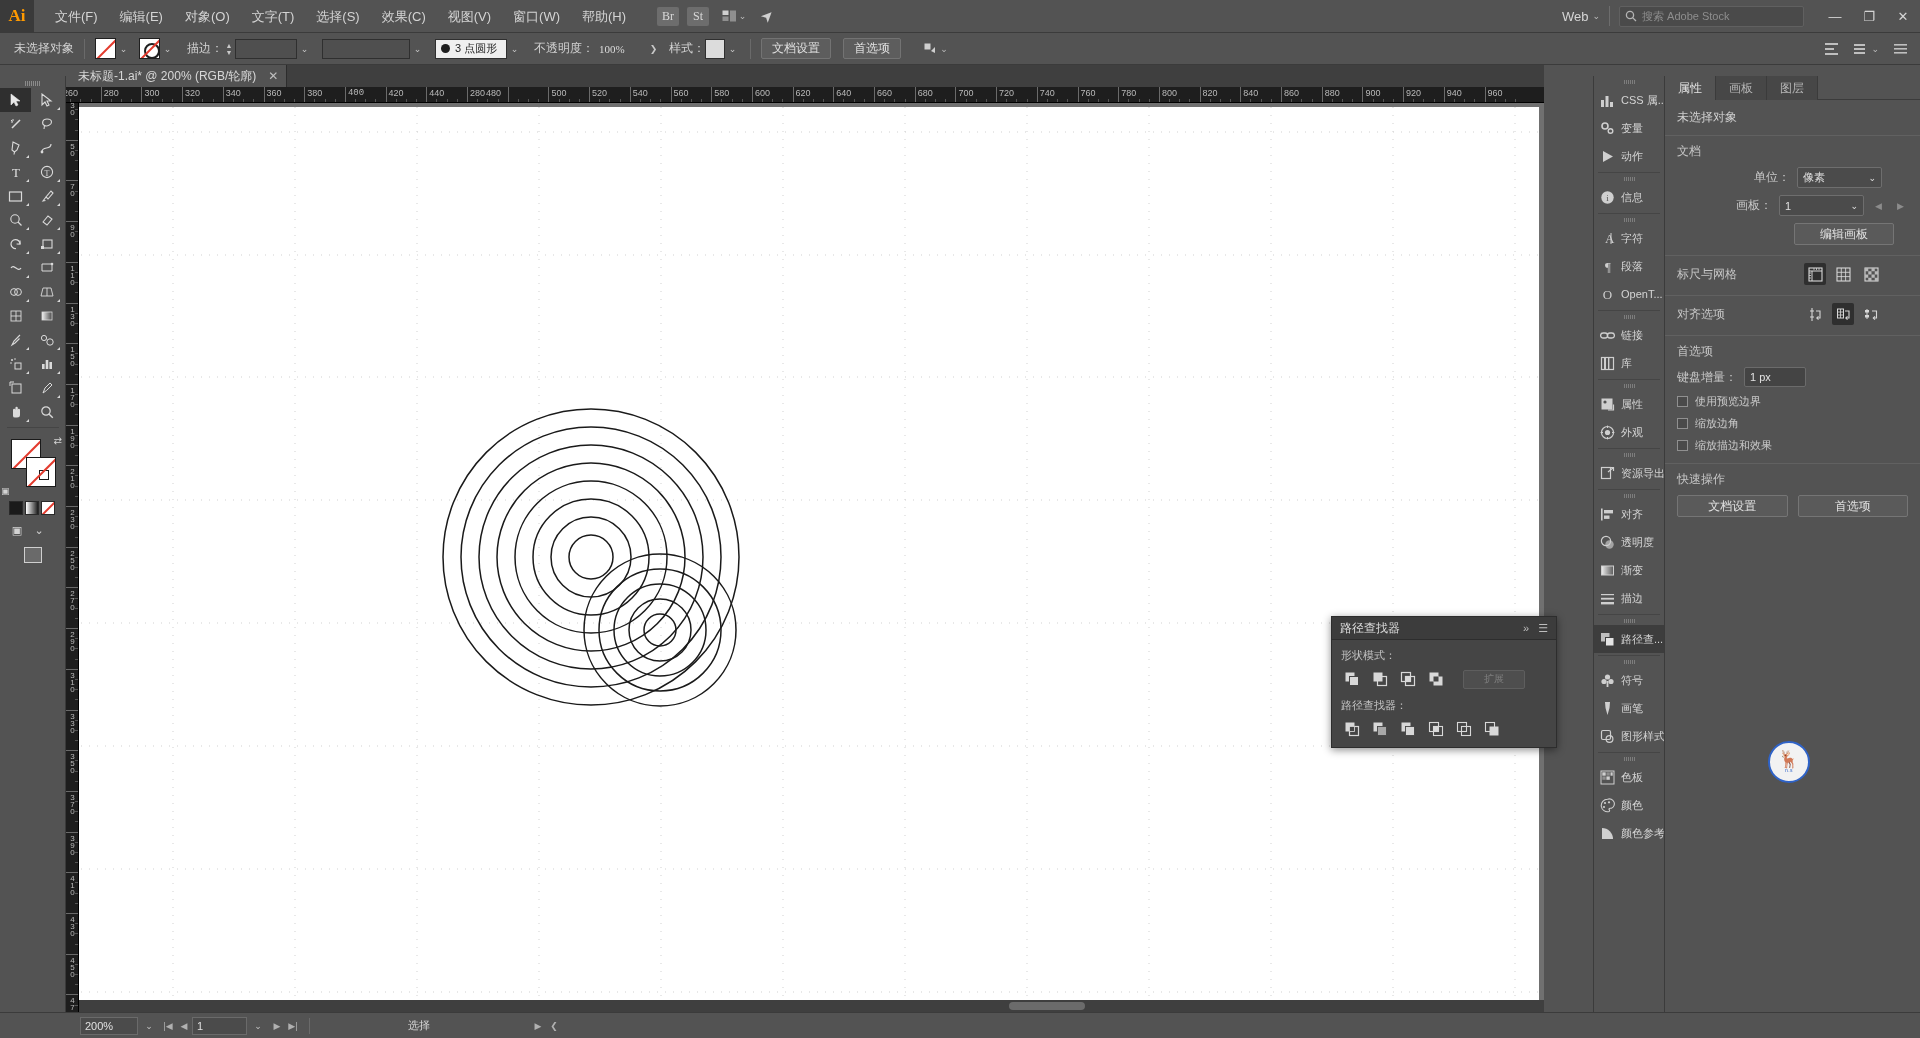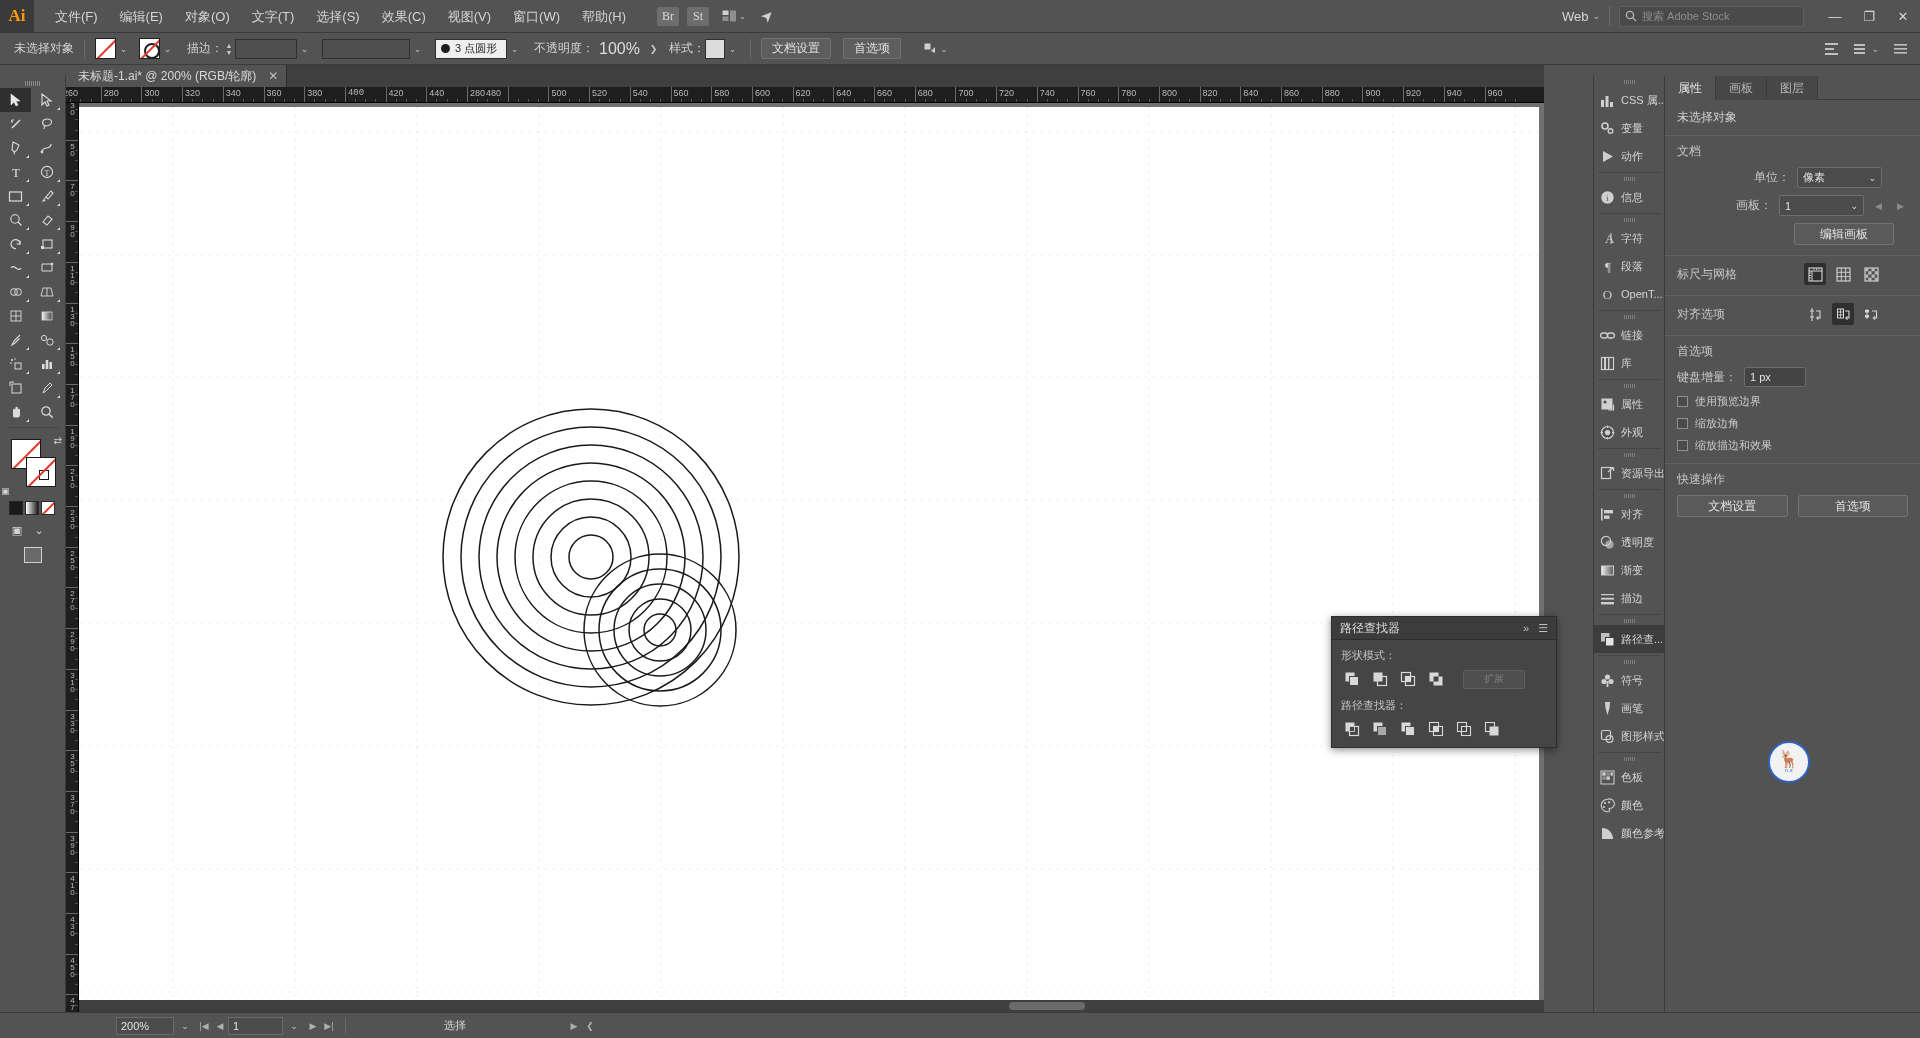--- a/index.html
+++ b/index.html
@@ -80,21 +80,21 @@
   .mini-caret{
     width:15px;height:21px;display:flex;align-items:center;justify-content:center;
     font-size:9px;color:#c8c8c8;
   }
   .spin{
     display:flex;flex-direction:column;justify-content:center;align-items:center;
     width:12px;height:20px;font-size:7px;line-height:7px;color:#c9c9c9;
   }
   .field{
     height:20px;background:#4f4f4f;border:1px solid #2f2f2f;
-    display:flex;align-items:center;padding:0 5px;font-size:16px;color:#dcdcdc;
+    display:flex;align-items:center;padding:0 5px;font-size:11px;color:#dcdcdc;font-family:Liberation Serif, serif;
   }
   .field-light{
     height:20px;background:#efefef;border:1px solid #2f2f2f;
     display:flex;align-items:center;padding:0 5px;font-size:11px;color:#1e1e1e;gap:5px;
   }
   .btn-sm{
     height:21px;background:#5d5d5d;border:1px solid #737373;border-radius:2px;
     display:flex;align-items:center;justify-content:center;padding:0 10px;
     font-size:12px;color:#e0e0e0;white-space:nowrap;
   }
@@ -270,21 +270,21 @@
     margin-left:10px;width:62px;height:19px;background:#4e4e4e;border:1px solid #5e5e5e;border-radius:2px;
     font-size:10px;color:#7e7e7e;display:flex;align-items:center;justify-content:center;
   }
 
   
   .status{
     position:absolute;left:0;bottom:0;width:1920px;height:26px;background:#535353;
     border-top:1px solid #3b3b3b;display:flex;align-items:center;font-size:11px;color:#d0d0d0;
   }
   .zoomfield{
-    margin-left:116px;width:58px;height:18px;background:#4b4b4b;border:1px solid #6a6a6a;
+    margin-left:80px;width:58px;height:18px;background:#4b4b4b;border:1px solid #6a6a6a;
     display:flex;align-items:center;padding:0 4px;font-size:11px;color:#e0e0e0;
   }
   .st-caret{width:22px;display:flex;align-items:center;justify-content:center;font-size:9px;color:#c3c3c3;}
   .nav-btn{width:16px;display:flex;align-items:center;justify-content:center;font-size:9px;color:#b0b0b0;}
   .pagefield{
     width:55px;height:18px;background:#4b4b4b;border:1px solid #6a6a6a;
     display:flex;align-items:center;padding:0 4px;font-size:11px;color:#e0e0e0;
   }
   .st-div{width:1px;height:16px;background:#6a6a6a;margin:0 8px;}
   .st-text{margin-left:90px;font-size:11px;color:#d8d8d8;}

